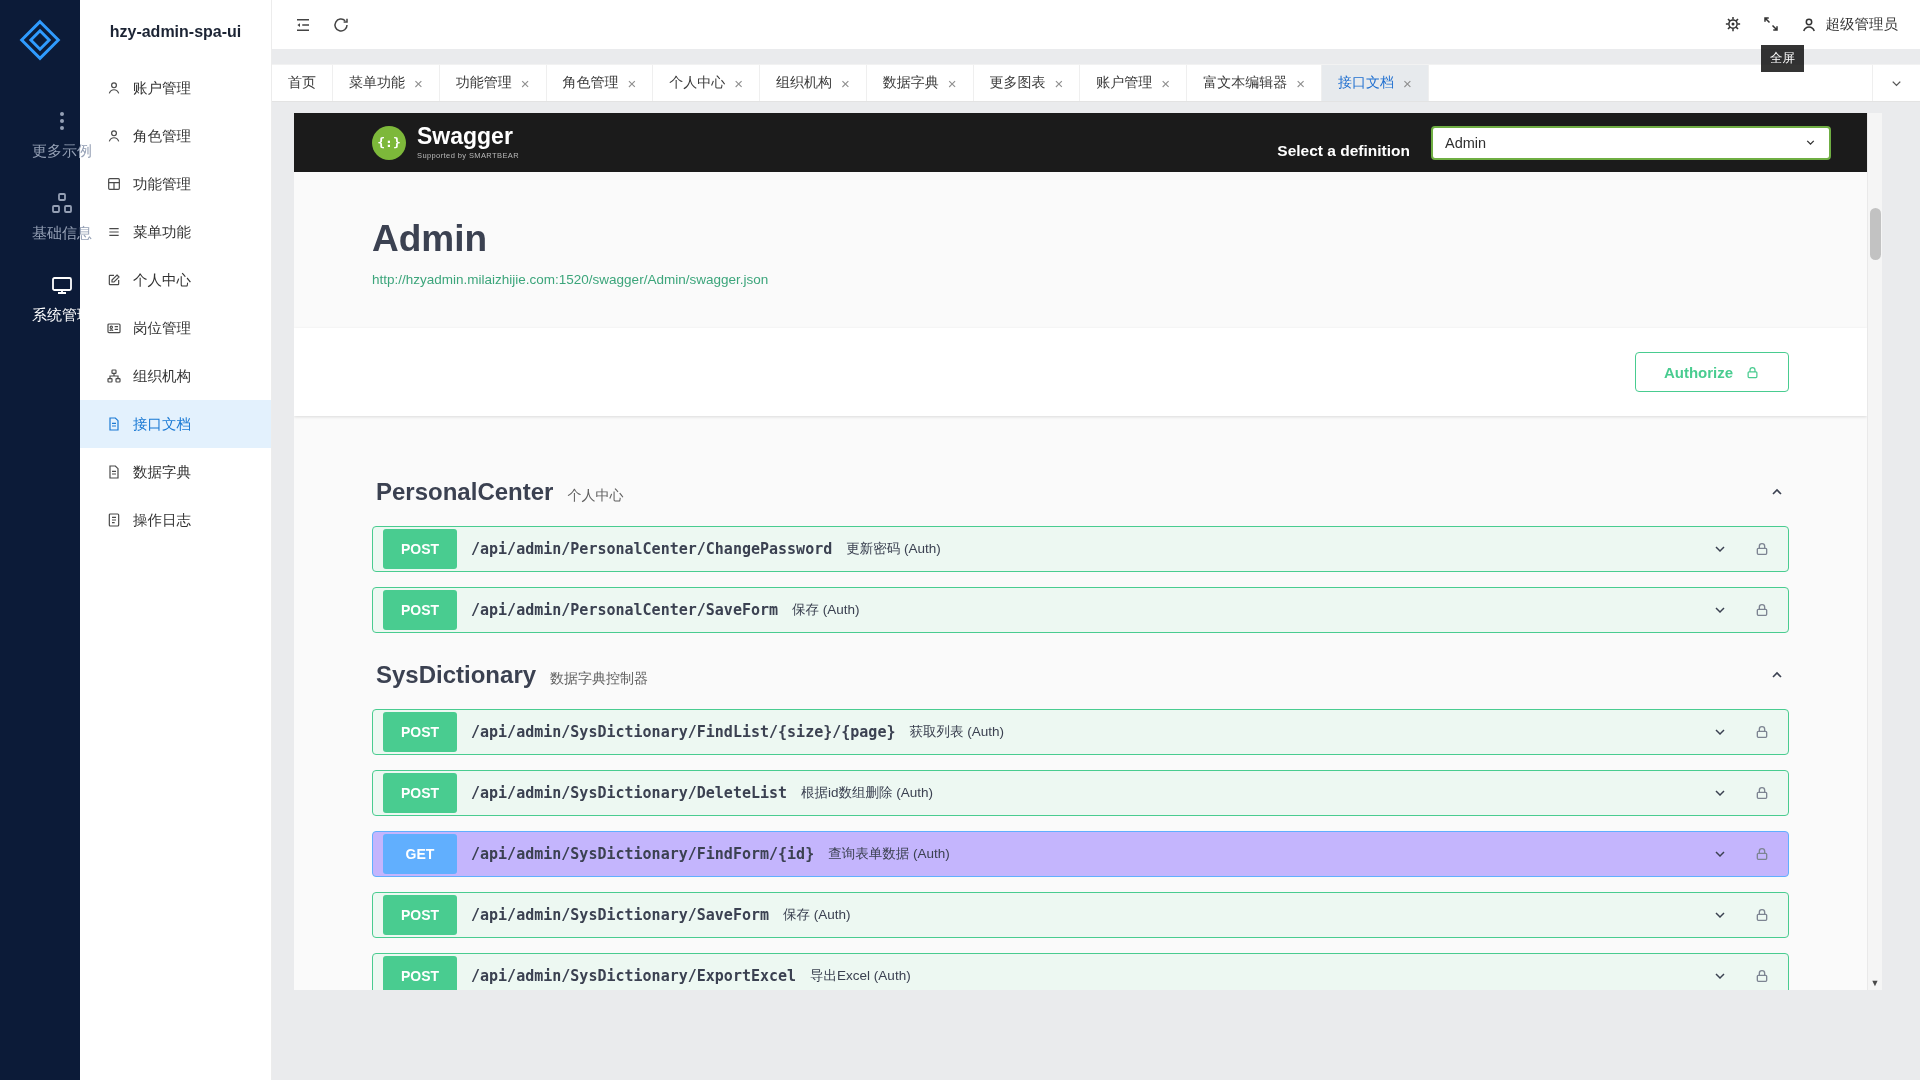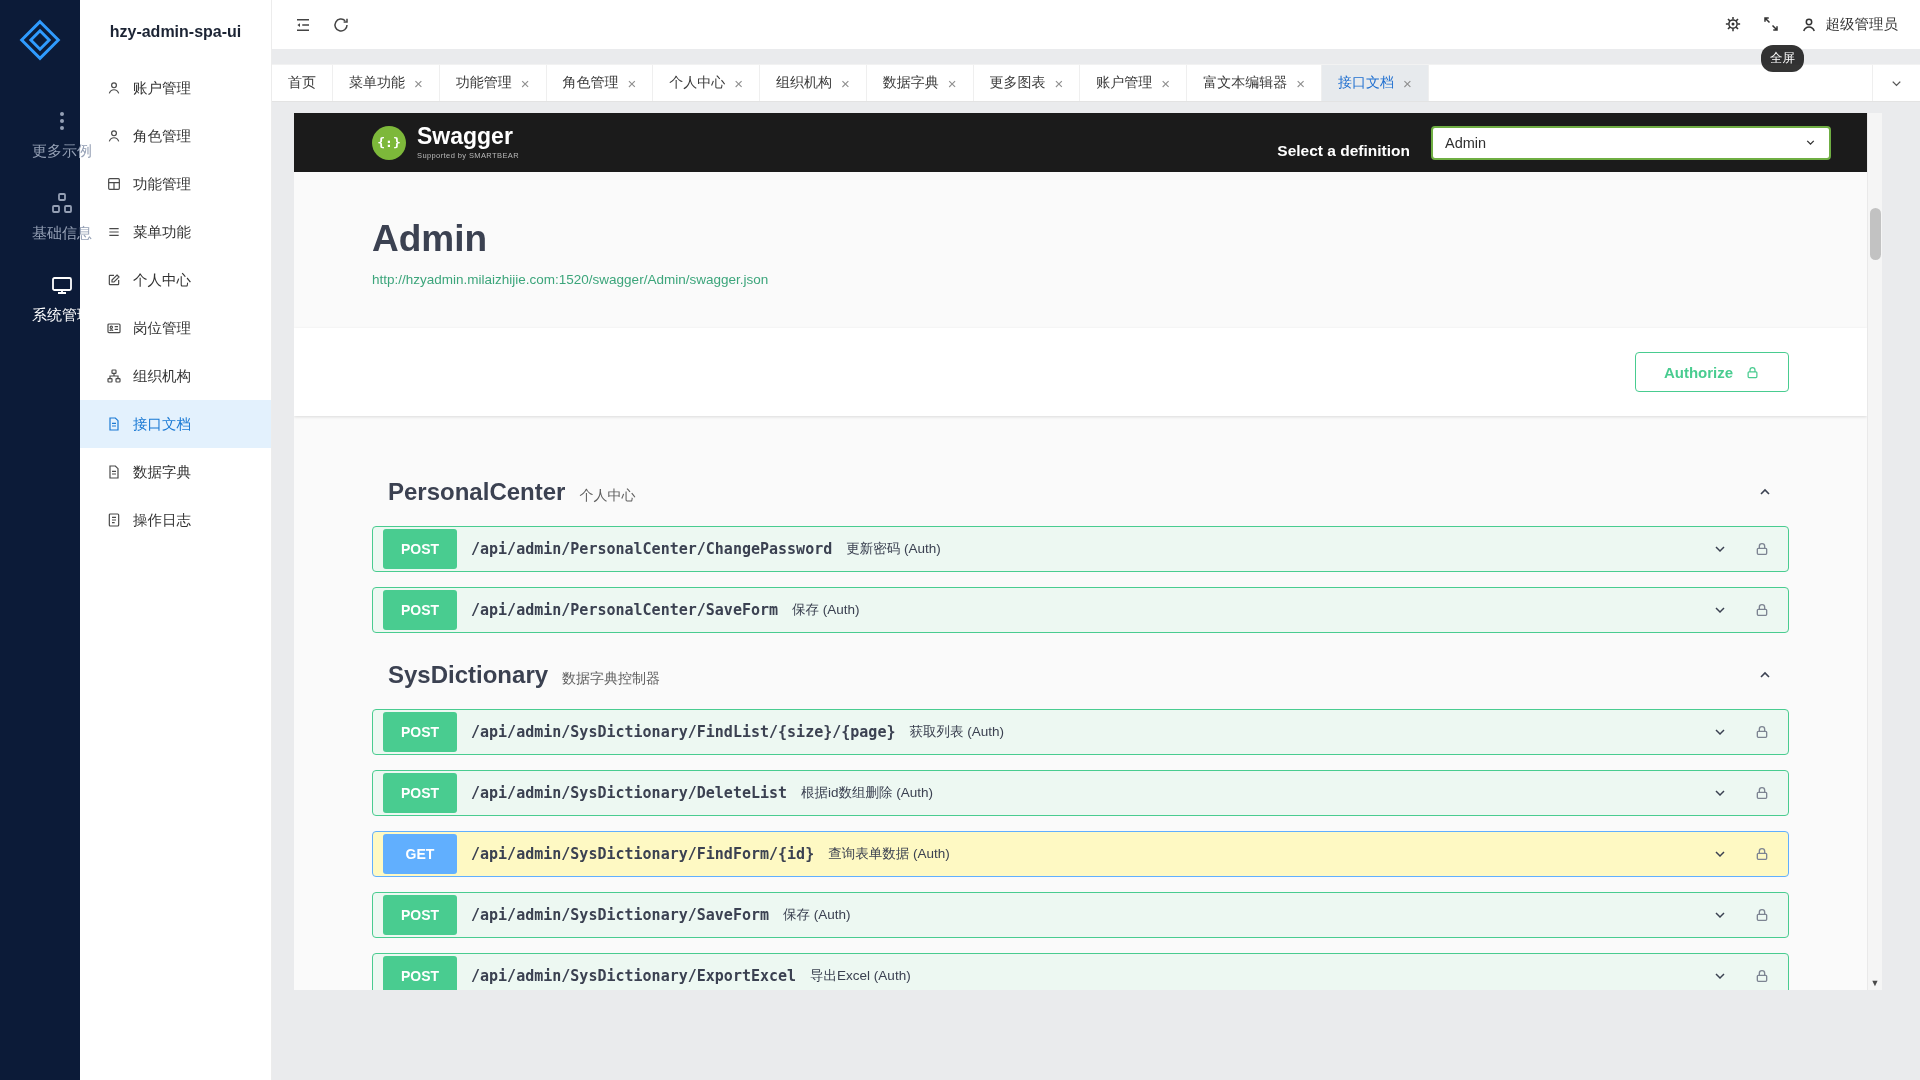--- a/index.html
+++ b/index.html
@@ -45,21 +45,21 @@
   .tab { display:flex; align-items:center; gap:9px; padding:0 16px; font-size:14px; color:#3a3a3a;
     border-right:1px solid #efefef; cursor:pointer; white-space:nowrap; }
   .tab .close { color:#8f8f8f; font-size:15px; line-height:1; }
   .tab.active { background:#e7eaed; color:#1f6fd0; }
   .tabstrip-more { margin-left:auto; display:flex; align-items:center; padding:0 16px;
     color:#555; border-left:1px solid #efefef; cursor:pointer; }
   .tabstrip-more svg { width:15px; height:15px; }
 
   
   .tooltip { position:absolute; left:1761px; top:45px; background:rgba(16,16,16,.85); color:#fff;
-    font-size:12.5px; padding:5px 9px; border-radius:12px; z-index:20; }
+    font-size:12.5px; padding:5px 9px; border-radius:0; z-index:20; }
 
   
   .sw-panel { position:absolute; left:294px; top:113px; width:1588px; height:877px;
     background:#fafafa; overflow:hidden; }
   .sw-main { position:absolute; left:0; top:0; right:15px; bottom:0; overflow:hidden; }
 
   .sw-topbar { height:59px; background:#1b1b1b; display:flex; align-items:center; padding:0 36px 0 78px; }
   .sw-logo { display:flex; align-items:center; gap:11px; }
   .logo-circle { width:34px; height:34px; border-radius:50%; background:#7db83a; color:#fff;
     display:grid; place-items:center; font-family:"DejaVu Sans Mono", monospace; font-weight:700; font-size:13px; }
@@ -78,31 +78,31 @@
   .sw-url { font-size:13.5px; color:#3ca57b; text-decoration:none; cursor:pointer; display:inline-block; }
 
   .sw-scheme { background:#fff; box-shadow:0 1px 3px rgba(0,0,0,.13); padding:24px 78px;
     display:flex; justify-content:flex-end; }
   .btn-auth { width:154px; height:40px; background:#fff; border:1.5px solid #49cc90; border-radius:4px;
     color:#49cc90; font-weight:700; font-size:15px; display:flex; align-items:center; justify-content:center;
     gap:12px; cursor:pointer; font-family:"Liberation Sans", sans-serif; }
   .btn-auth svg { width:15px; height:15px; }
 
   .sw-sections { padding:34px 78px 0; }
-  .sw-sec-head { display:flex; align-items:baseline; gap:14px; margin:28px 16px 20px; cursor:pointer; }
+  .sw-sec-head { display:flex; align-items:baseline; gap:14px; margin:28px 4px 20px; cursor:pointer; }
   .sw-sec-head:first-child { margin-top:28px; }
   .sec-name { font-size:24px; font-weight:700; color:#3b4151; }
   .sec-desc { font-size:14px; color:#606060; }
   .sec-chevron { margin-left:auto; align-self:center; color:#3b4151; cursor:pointer; }
   .sec-chevron svg { width:16px; height:16px; }
 
   .op { height:46px; margin-bottom:15px; border-radius:4px; display:flex; align-items:center;
     padding:0 18px 0 10px; gap:14px; cursor:pointer; }
   .op.post { background:#edf8f2; border:1px solid #49cc90; }
-  .op.get  { background:#fef9c3; border:1px solid #61affe; }
+  .op.get  { background:#c4b5fd; border:1px solid #61affe; }
   .method { min-width:74px; height:40px; border-radius:3px; color:#fff; font-weight:700; font-size:14px;
     display:grid; place-items:center; }
   .op.post .method { background:#49cc90; }
   .op.get  .method { background:#61affe; }
   .op-path { font-family:"DejaVu Sans Mono", monospace; font-size:15px; font-weight:700; color:#3b4151; white-space:nowrap; }
   .op-sum { font-size:13.5px; color:#3b4151; white-space:nowrap; }
   .op-icons { margin-left:auto; display:flex; align-items:center; gap:26px; color:#3b4151; }
   .op-icons svg { width:16px; height:16px; cursor:pointer; }
   .lock { color:#7d8492; }
 

